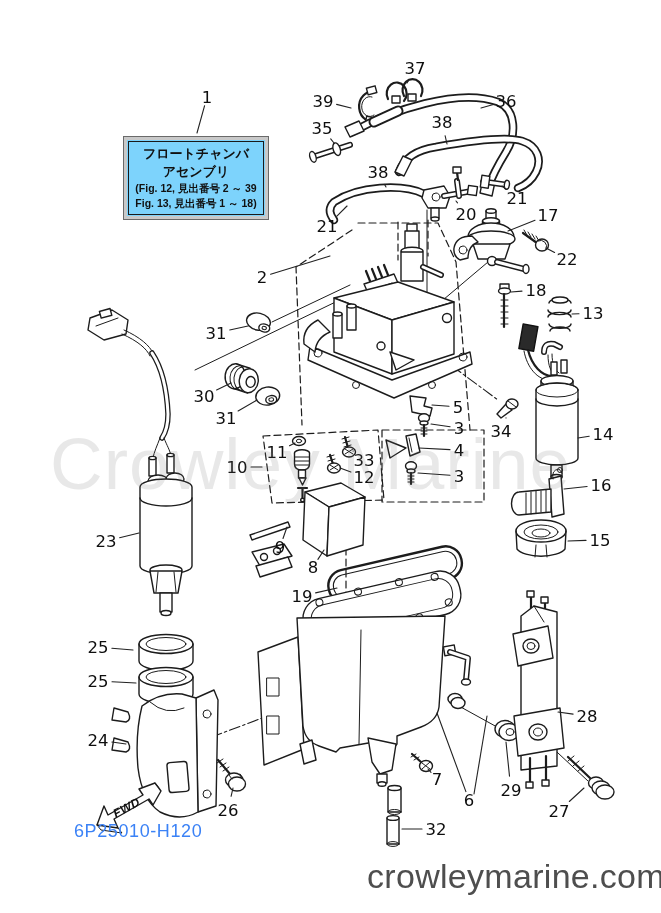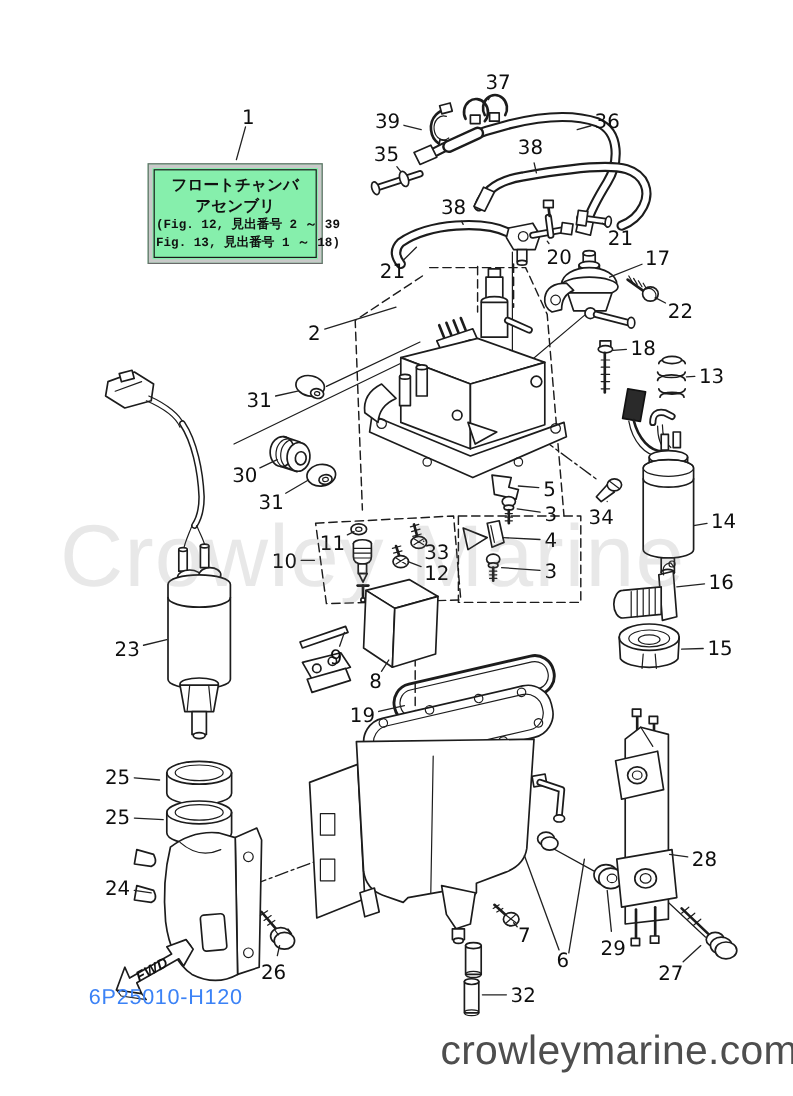--- a/index.html
+++ b/index.html
@@ -17,24 +17,24 @@
   #art .to{stroke-width:8.5;}  #art .ti{stroke:#fff;stroke-width:5;}
   #art .so{stroke-width:11;}   #art .si{stroke:#fff;stroke-width:7;}
   #art .po{stroke-width:6;}    #art .pi{stroke:#fff;stroke-width:3;}
   #art .wo{stroke-width:5.5;}  #art .wi{stroke:#fff;stroke-width:3;}
   #art .bold{stroke-width:2.4;}
   #art text{stroke:none;}
   #art text.callout{font-family:"DejaVu Sans",sans-serif;font-size:16.5px;fill:#0e0e0e;}
   #art .leader{stroke:#222;stroke-width:1.1;}
   #art text.fwd{font:italic 700 12px "Liberation Sans",sans-serif;fill:#111;letter-spacing:.5px;}
   .info-box{position:absolute;z-index:2;left:123px;top:136px;width:146px;box-sizing:border-box;
-            background:#86efac;border:1px solid #6a6a6a;box-shadow:inset 0 0 0 3px #c9c9c9;padding:4px;}
+            background:#7dd3fc;border:1px solid #6a6a6a;box-shadow:inset 0 0 0 3px #c9c9c9;padding:4px;}
   .info-box-inner{border:1.4px solid #1a1a1a;padding:3px 1px 4px;text-align:center;}
   .jp-big{font-size:13px;font-weight:700;line-height:1.4;color:#111;white-space:nowrap;}
-  .jp-small{font-size:10.5px;font-weight:700;line-height:1.35;color:#111;white-space:nowrap;font-family:Liberation Mono, monospace;}
+  .jp-small{font-size:10.5px;font-weight:700;line-height:1.35;color:#111;white-space:nowrap;}
   .code{position:absolute;z-index:2;left:74px;top:821px;font-size:18px;color:#3b82f6;letter-spacing:.6px;}
   .footer{position:absolute;z-index:2;left:367px;top:857px;font-size:34px;color:#4e4e4e;letter-spacing:.3px;}
   .watermark{position:absolute;z-index:3;left:50px;top:422px;font-size:73px;white-space:nowrap;
              color:rgba(110,110,110,0.16);letter-spacing:1px;pointer-events:none;}
 </style>
 </head>
 <body>
 
 <div id="stage">
 

